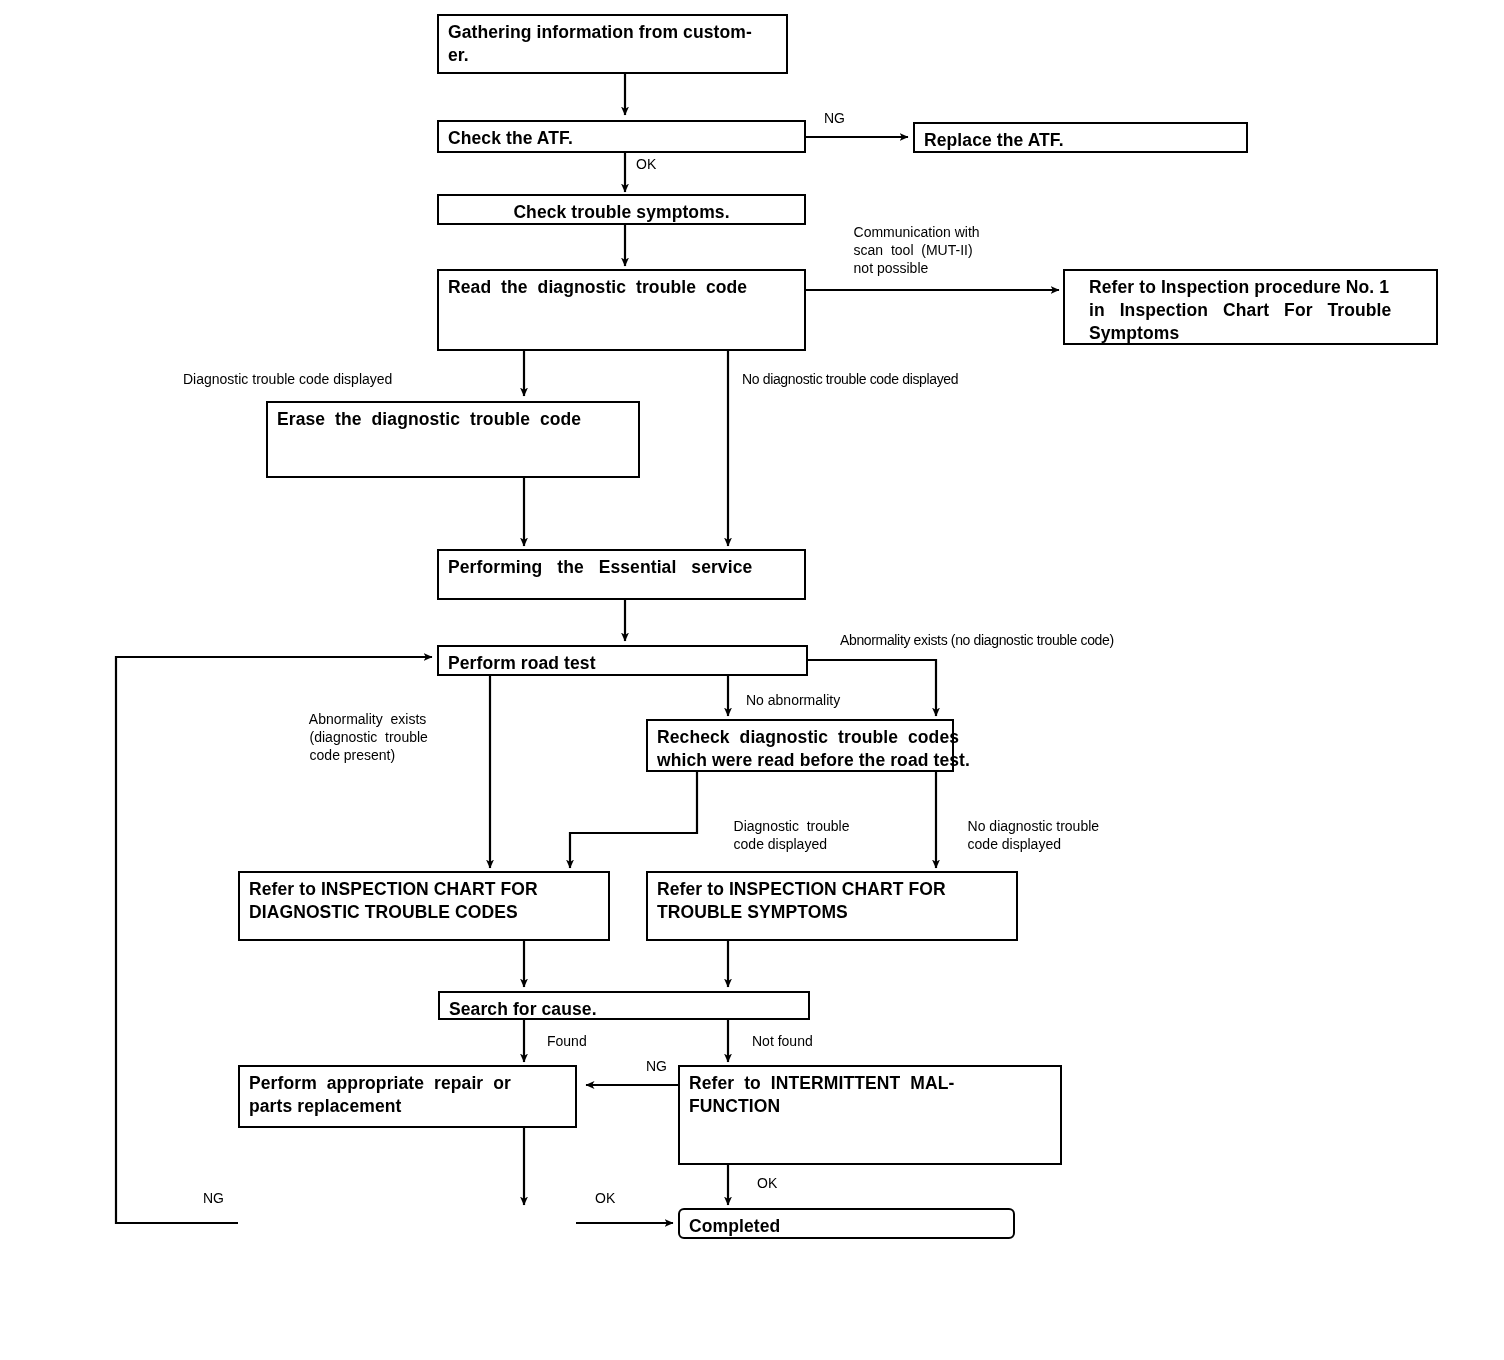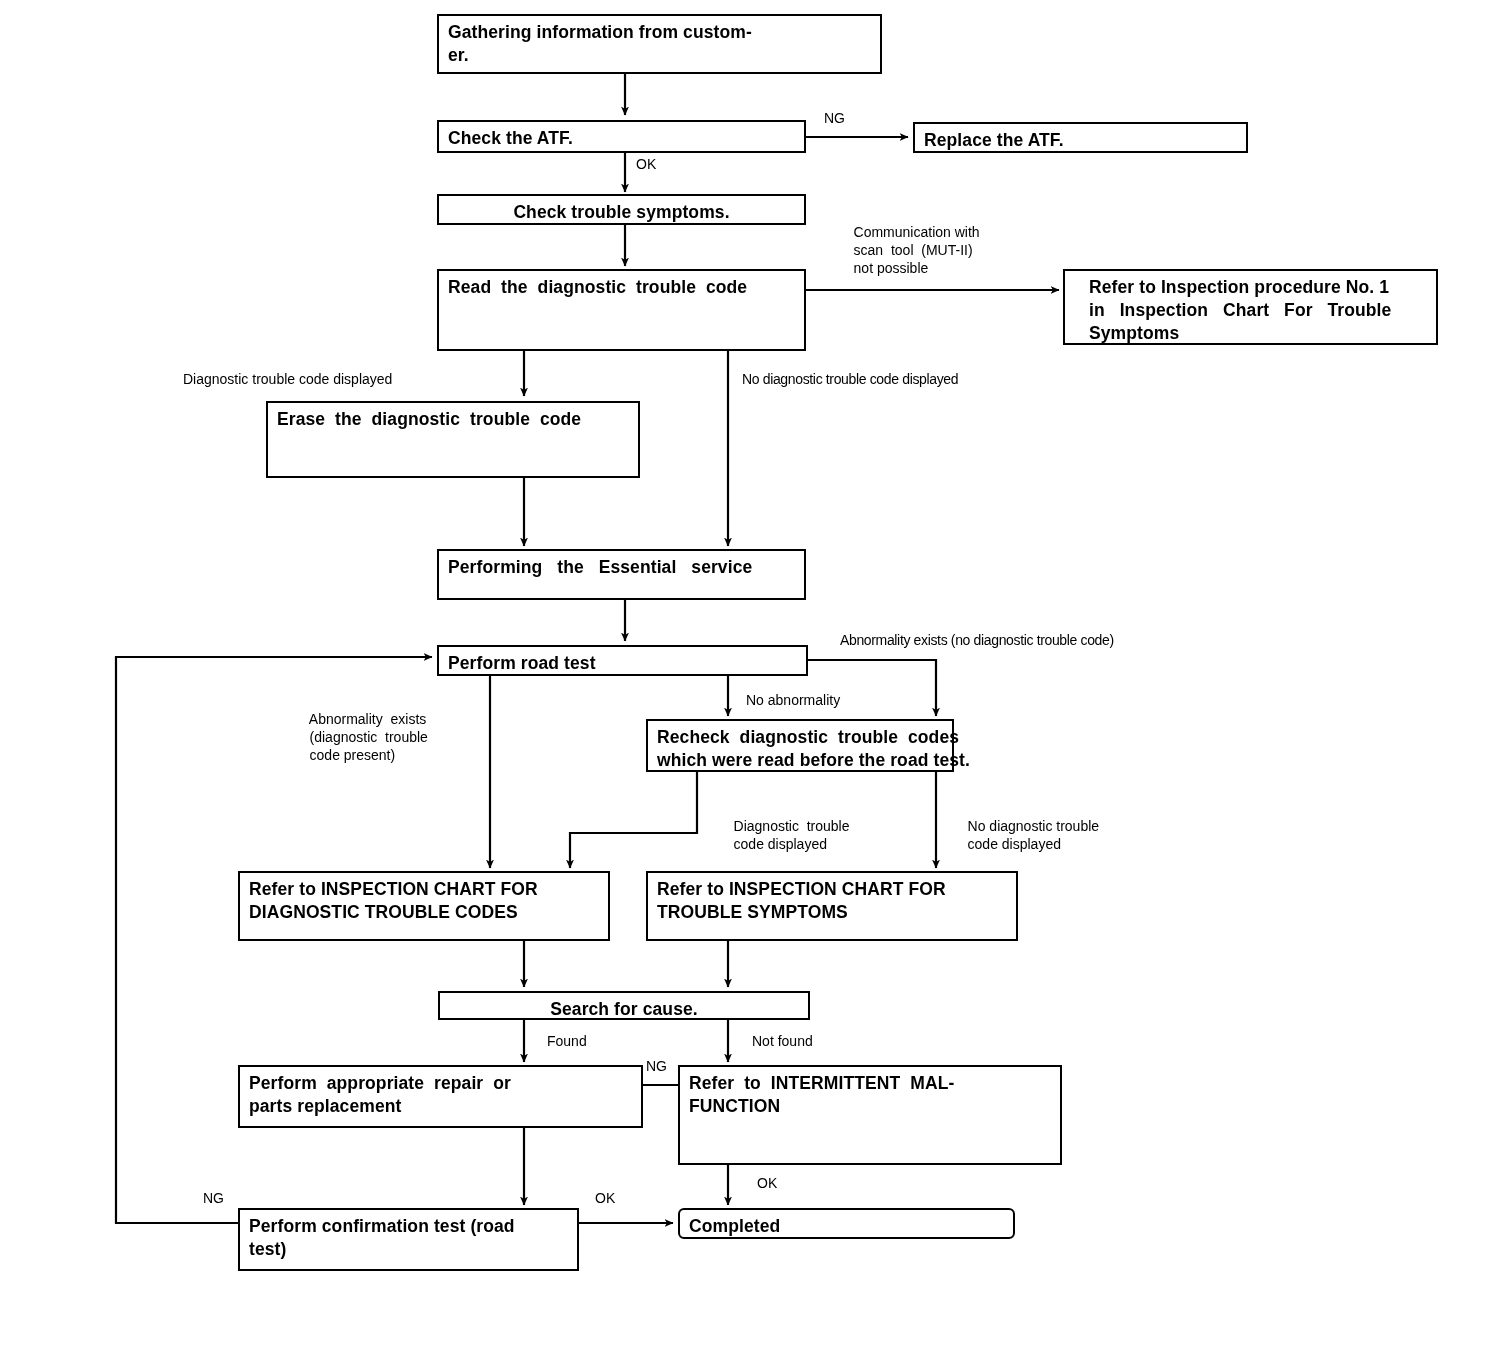--- a/index.html
+++ b/index.html
@@ -99,21 +99,21 @@
       <line x1="524" y1="1128" x2="524" y2="1205" marker-end="url(#ah)"></line>
 
       <line x1="728" y1="1165" x2="728" y2="1205" marker-end="url(#ah)"></line>
 
       <path d="M576,1223 L673,1223" marker-end="url(#ah)"></path>
 
       <path d="M238,1223 L116,1223 L116,657 L432,657" marker-end="url(#ah)"></path>
     </g>
   </svg>
 
-  <div class="node" style="left:437px; top:14px; width:445px; height:60px;">
+  <div class="node" style="left:437px; top:14px; width:351px; height:60px;">
     <span class="ln">Gathering information from custom-</span>
     <span class="ln">er.</span>
   </div>
 
   <div class="node" style="left:437px; top:120px; width:369px; height:33px;">
     <span class="ln">Check the ATF.</span>
   </div>
 
   <div class="node" style="left:913px; top:122px; width:335px; height:31px;">
     <span class="ln">Replace the ATF.</span>
@@ -153,38 +153,34 @@
   <div class="node" style="left:238px; top:871px; width:372px; height:70px;">
     <span class="ln">Refer to INSPECTION CHART FOR</span>
     <span class="ln">DIAGNOSTIC TROUBLE CODES</span>
   </div>
 
   <div class="node" style="left:646px; top:871px; width:372px; height:70px;">
     <span class="ln">Refer to INSPECTION CHART FOR</span>
     <span class="ln">TROUBLE SYMPTOMS</span>
   </div>
 
-  <div class="node" style="left:438px; top:991px; width:372px; height:29px;text-align:center;">
+  <div class="node" style="left:438px; top:991px; width:372px; height:29px;">
     <span class="ln">Search for cause.</span>
   </div>
 
-  <div class="node" style="left:238px; top:1065px; width:405px; height:63px;">
+  <div class="node" style="left:238px; top:1065px; width:339px; height:63px;">
     <span class="ln">Perform  appropriate  repair  or</span>
     <span class="ln">parts replacement</span>
   </div>
 
   <div class="node" style="left:678px; top:1065px; width:384px; height:100px;">
     <span class="ln">Refer  to  INTERMITTENT  MAL-</span>
     <span class="ln">FUNCTION</span>
   </div>
 
-  <div class="node" style="left:238px; top:1208px; width:341px; height:63px;">
-    <span class="ln">Perform confirmation test (road</span>
-    <span class="ln">test)</span>
-  </div>
 
   <div class="node" style="left:678px; top:1208px; width:337px; height:31px;border-radius:6px;">
     <span class="ln">Completed</span>
   </div>
 
   <div class="edge-label" style="left:824px; top:110px;">NG</div>
 
   <div class="edge-label" style="left:636px; top:156px;">OK</div>
 
   <div class="edge-label" style="left:838px; top:206px;">

